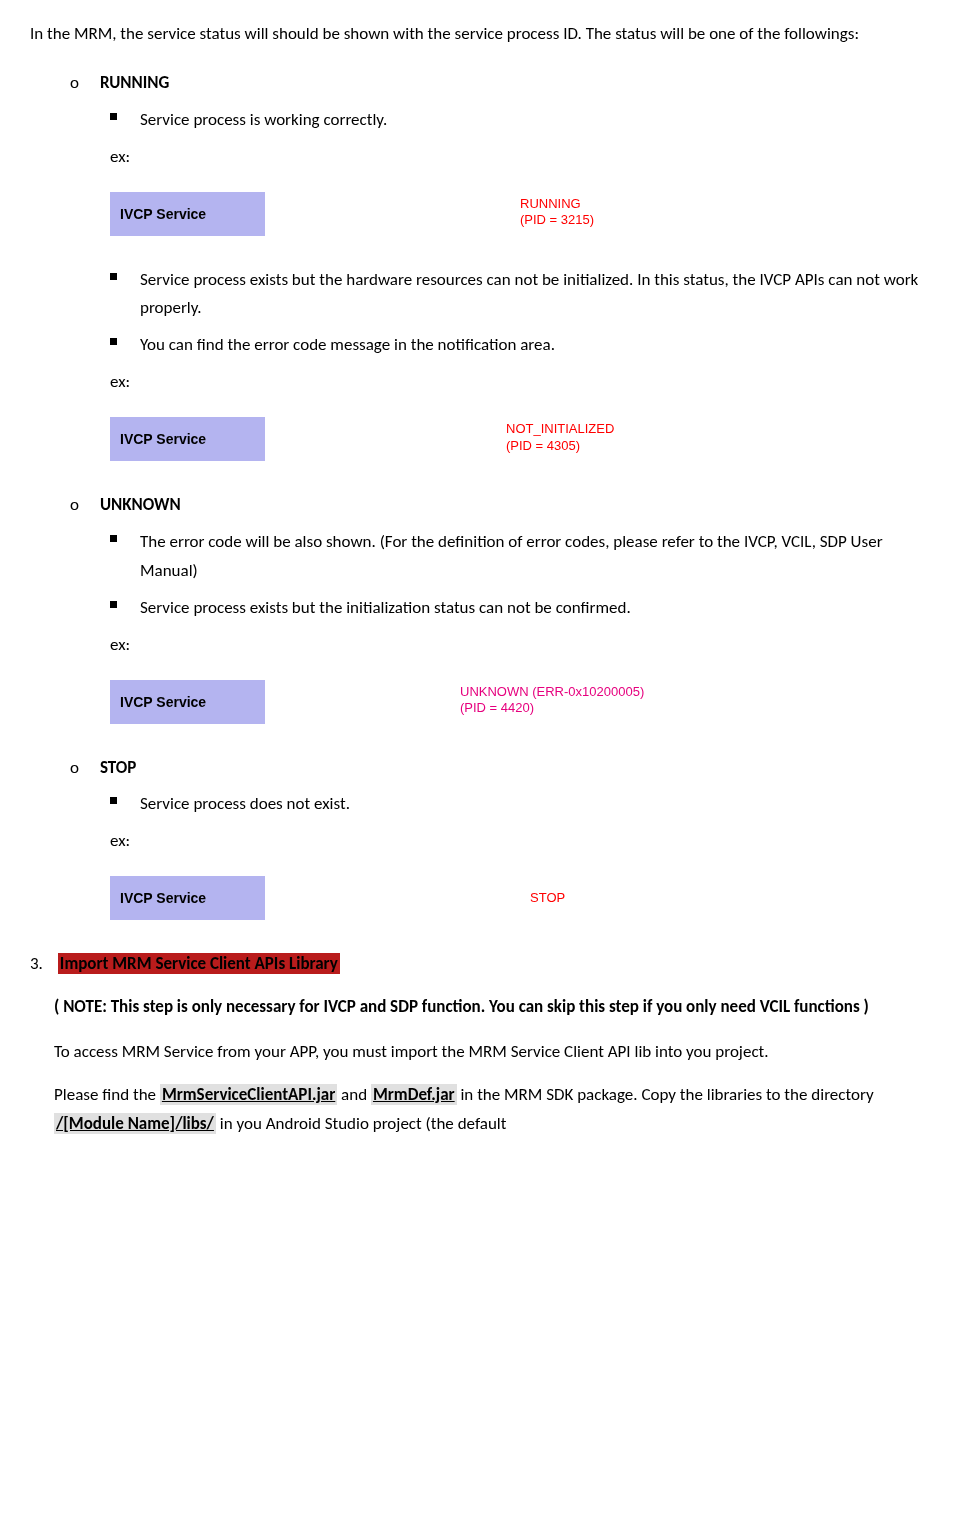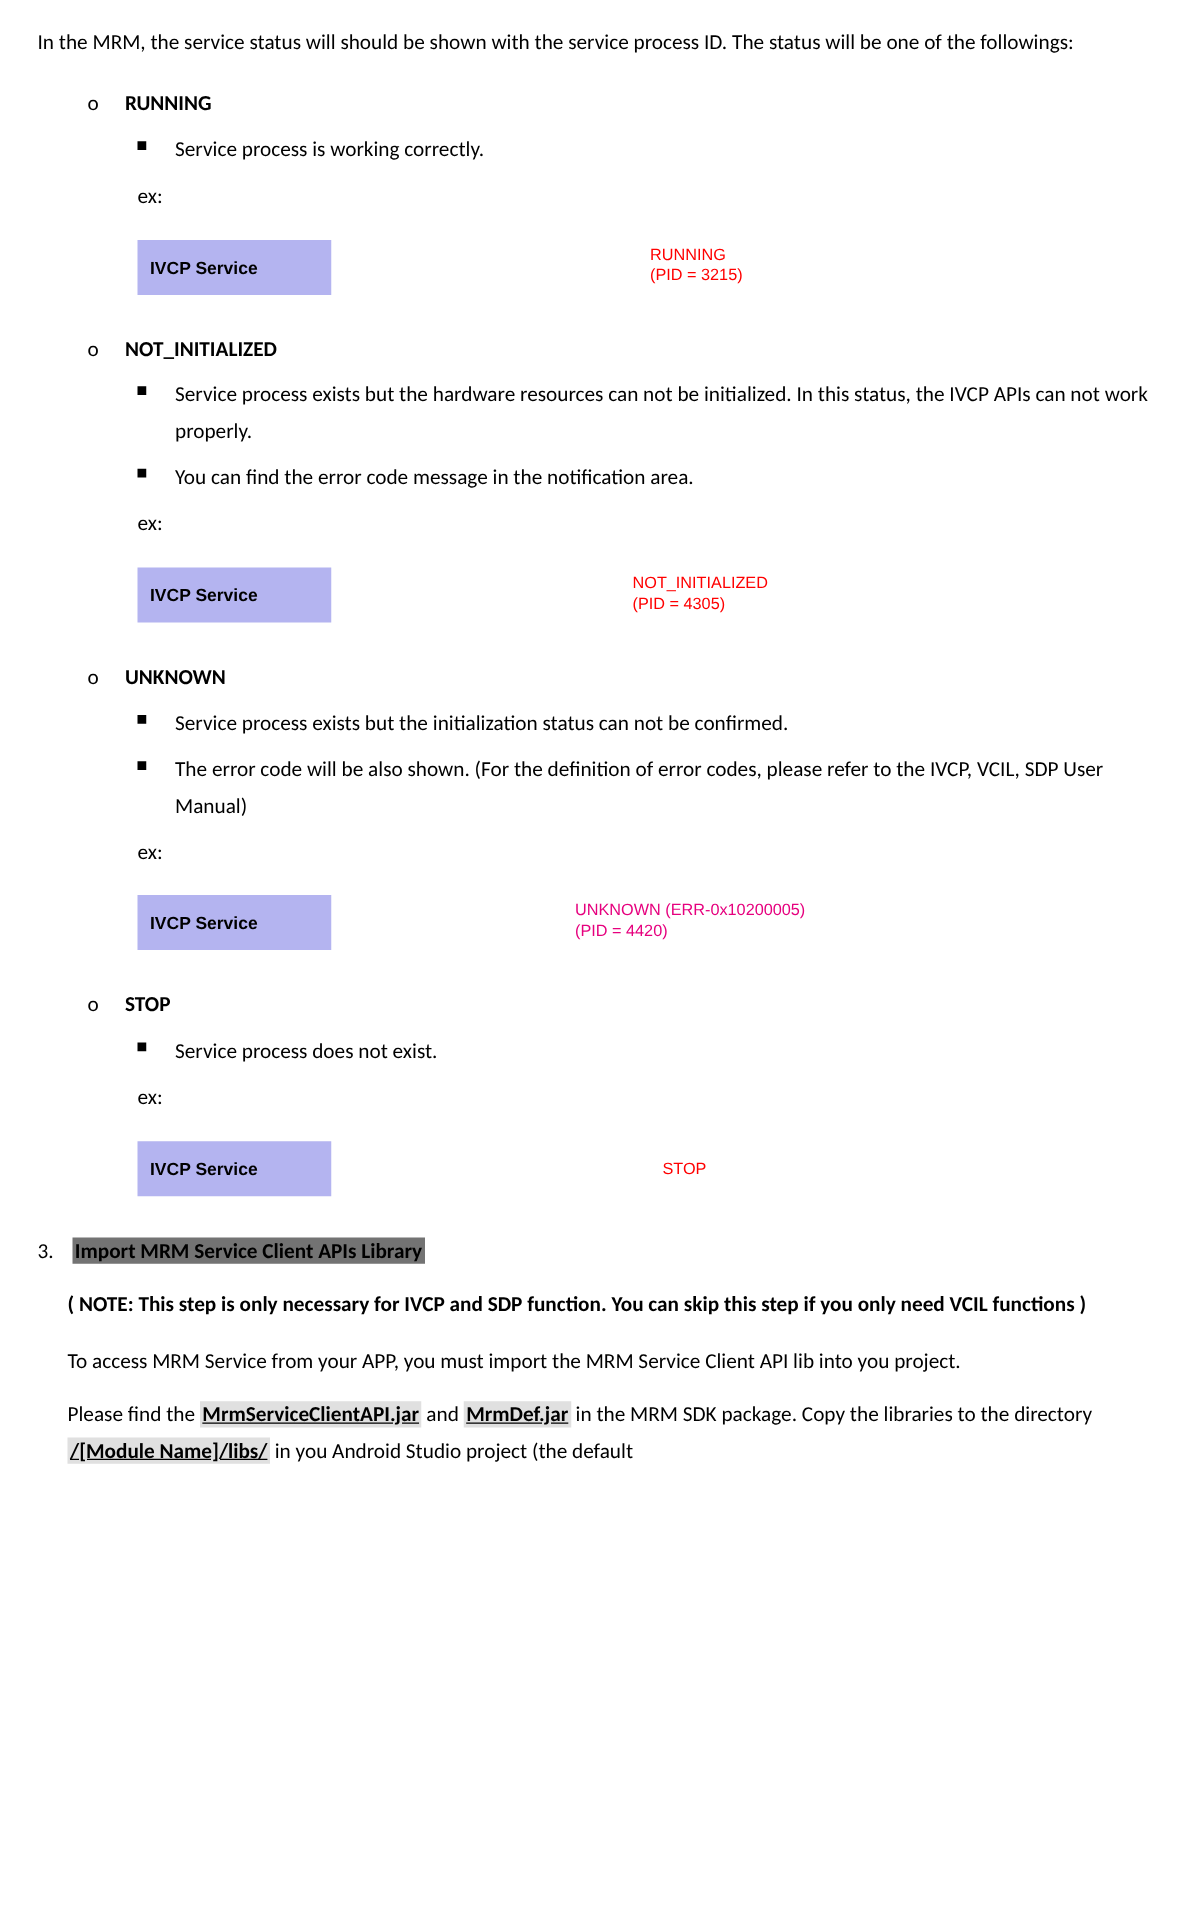--- a/index.html
+++ b/index.html
@@ -79,21 +79,21 @@
   .status-pink { color: #e6007e; }
   .section-row {
     margin-top: 20px;
     margin-bottom: 14px;
   }
   .num-marker {
     display: inline-block;
     width: 24px;
   }
   .hl {
-    background: #737373;
+    background: #b91c1c;
     color: #000;
     font-weight: bold;
     padding: 0 2px;
   }
   .note {
     font-weight: bold;
     margin-left: 0px;
     margin-bottom: 16px;
   }
   .para {
@@ -121,34 +121,33 @@
       <div class="o-item"><span class="o-marker">o</span><span class="o-label">RUNNING</span></div>
       <div class="sub-bullet"><span class="sq"></span><span>Service process is working correctly.</span></div>
       <div class="ex">ex:</div>
       <div class="shot">
         <div class="ivcp-box">IVCP Service</div>
         <div class="status-text status-red" style="left: 410px; top: 4px;">RUNNING
 (PID = 3215)</div>
       </div>
     </div>
     <div class="olist">
-      <div class="o-item"><span class="o-marker">o</span><span class="o-label">NOT_INITIALIZED</span></div>
       <div class="sub-bullet"><span class="sq"></span><span>Service process exists but the hardware resources can not be initialized. In this status, the IVCP APIs can not work properly.</span></div>
       <div class="sub-bullet"><span class="sq"></span><span>You can find the error code message in the notification area.</span></div>
       <div class="ex">ex:</div>
       <div class="shot">
         <div class="ivcp-box">IVCP Service</div>
         <div class="status-text status-red" style="left: 396px; top: 4px;">NOT_INITIALIZED
 (PID = 4305)</div>
       </div>
     </div>
     <div class="olist">
       <div class="o-item"><span class="o-marker">o</span><span class="o-label">UNKNOWN</span></div>
+      <div class="sub-bullet"><span class="sq"></span><span>The error code will be also shown. (For the definition of error codes, please refer to the IVCP, VCIL, SDP User Manual)</span></div>
       <div class="sub-bullet"><span class="sq"></span><span>Service process exists but the initialization status can not be confirmed.</span></div>
-      <div class="sub-bullet"><span class="sq"></span><span>The error code will be also shown. (For the definition of error codes, please refer to the IVCP, VCIL, SDP User Manual)</span></div>
       <div class="ex">ex:</div>
       <div class="shot">
         <div class="ivcp-box">IVCP Service</div>
         <div class="status-text status-pink" style="left: 350px; top: 4px;">UNKNOWN (ERR-0x10200005)
 (PID = 4420)</div>
       </div>
     </div>
     <div class="olist">
       <div class="o-item"><span class="o-marker">o</span><span class="o-label">STOP</span></div>
       <div class="sub-bullet"><span class="sq"></span><span>Service process does not exist.</span></div>

